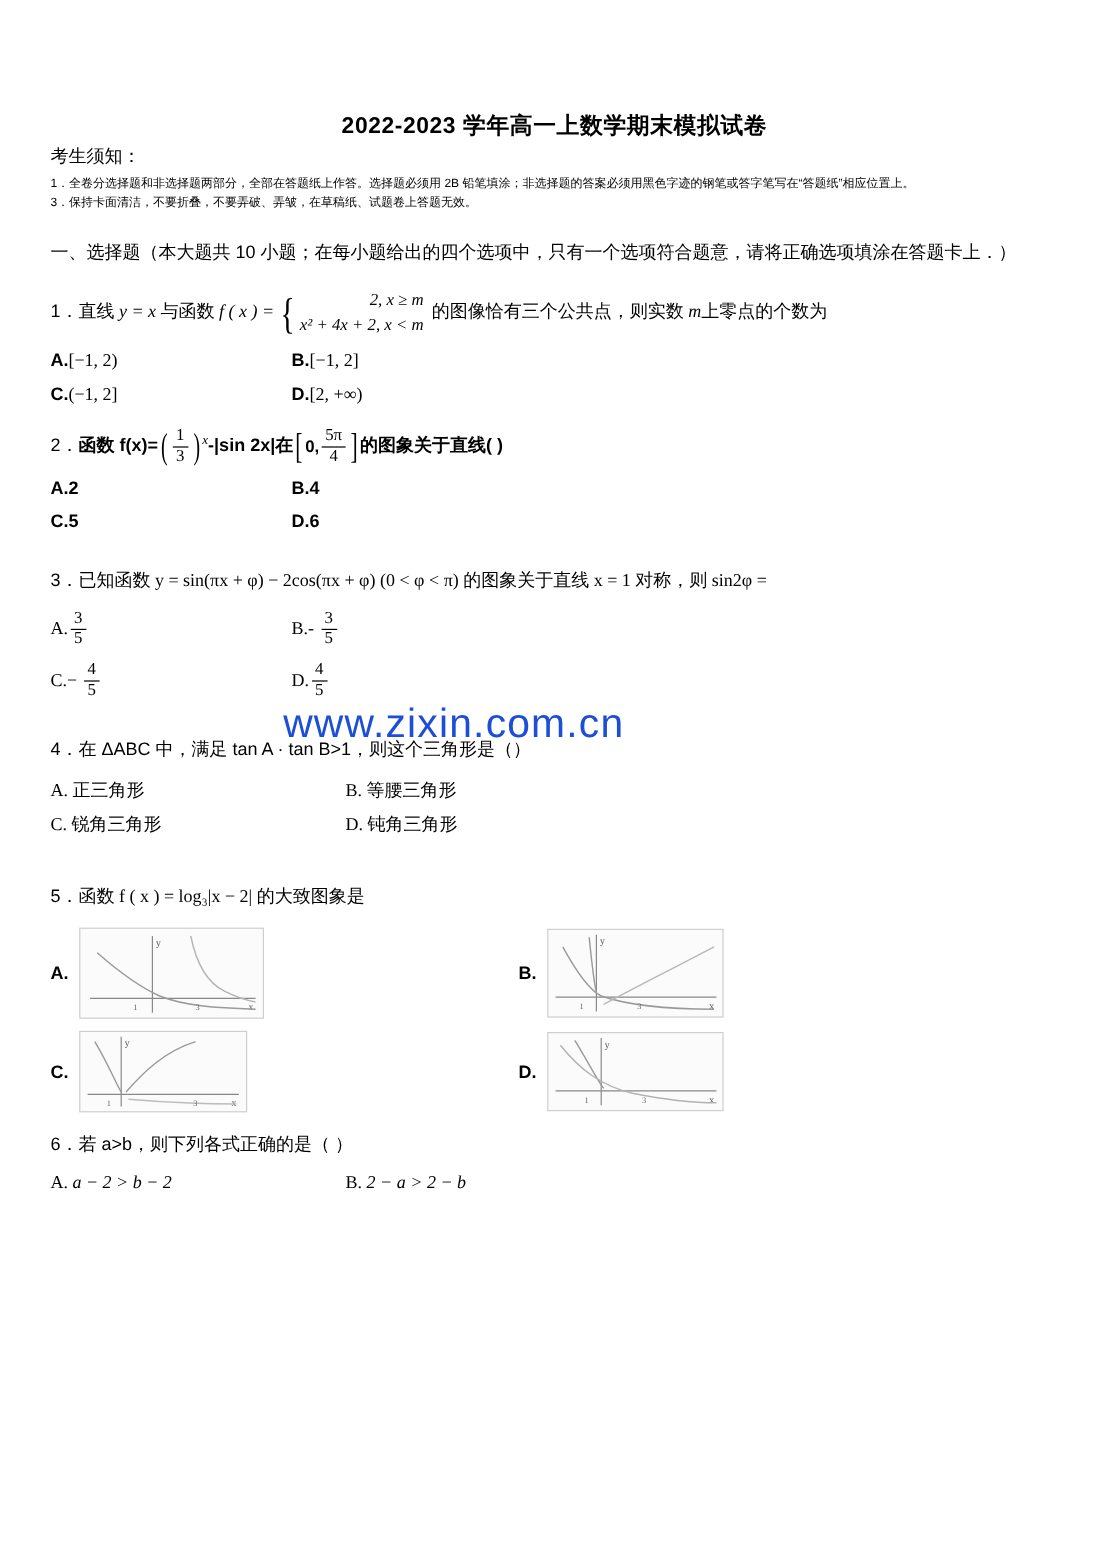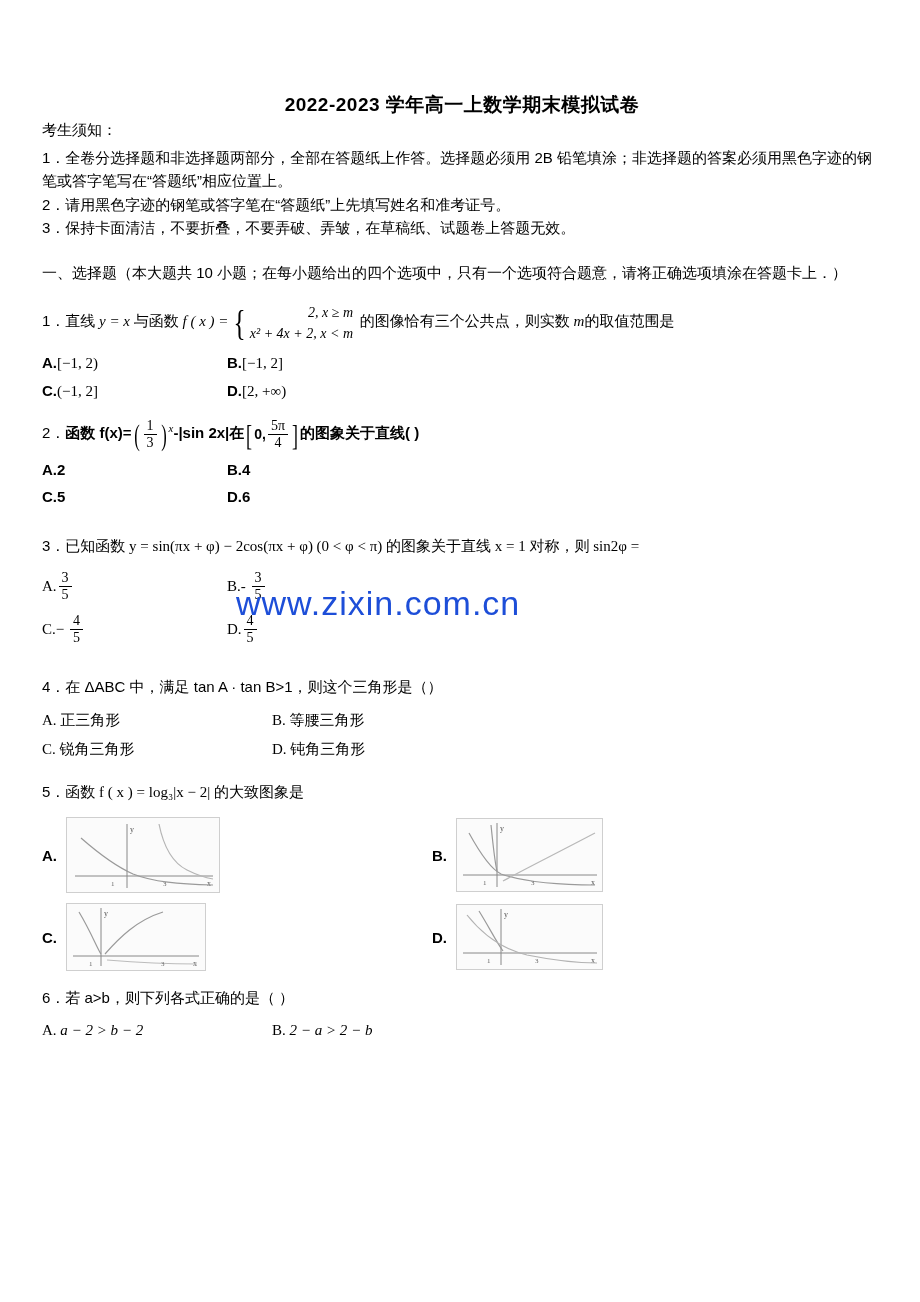--- a/index.html
+++ b/index.html
@@ -35,21 +35,21 @@
     font-family: "Liberation Sans", sans-serif;
     margin: 0 0 3px 0;
     letter-spacing: 0.5px;
   }
   .notice-head {
     font-size: 15px;
     margin: 0 0 6px 0;
     font-family: Liberation Mono, monospace;
   }
   .notice-line {
-    font-size: 15px;
+    font-size: 10px;
     line-height: 1.55;
     font-family: "Liberation Sans", sans-serif;
     margin: 0;
   }
   .section-title {
     font-size: 15px;
     line-height: 1.55;
     margin: 22px 0 0 0;
     font-family: "Liberation Sans", sans-serif;
   }
@@ -61,20 +61,21 @@
   }
   .q-text {
     font-family: "Liberation Sans", sans-serif;
   }
   .mi { font-family: "Liberation Serif", serif; font-style: italic; }
   .mn { font-family: "Liberation Serif", serif; font-style: normal; }
   .opt-row {
     display: flex;
     margin-top: 10px;
     font-size: 15px;
+    gap: 16px;
   }
   .opt {
     width: 185px;
     font-family: "Liberation Serif", serif;
   }
   .opt.wide { width: 230px; }
   .opt-bold { font-family: "Liberation Sans", sans-serif; font-weight: bold; }
 
   
   .frac {
@@ -179,35 +180,34 @@
 
 <div class="page">
   <div class="watermark">www.zixin.com.cn</div>
 
   <div class="content">
 
     <div class="doc-title">2022-2023 学年高一上数学期末模拟试卷</div>
 
     <div class="notice-head">考生须知：</div>
     <p class="notice-line">1．全卷分选择题和非选择题两部分，全部在答题纸上作答。选择题必须用 2B 铅笔填涂；非选择题的答案必须用黑色字迹的钢笔或答字笔写在“答题纸”相应位置上。</p>
-    <p class="notice-line">2．请用黑色字迹的钢笔或答字笔在“答题纸”上先填写姓名和准考证号。</p>
     <p class="notice-line">3．保持卡面清洁，不要折叠，不要弄破、弄皱，在草稿纸、试题卷上答题无效。</p>
 
     <div class="section-title">一、选择题（本大题共 10 小题；在每小题给出的四个选项中，只有一个选项符合题意，请将正确选项填涂在答题卡上．）</div>
 
     <div class="q">
       <span class="q-text">1．</span><span class="q-text">直线</span>
       <span class="mi">y = x</span>
       <span class="q-text">与函数</span>
       <span class="mi">f ( x ) =</span><span class="cases">
           <span class="brace">{</span>
           <span class="rows"><span class="mi">2, x ≥ m</span><br><span class="mi">x² + 4x + 2, x &lt; m</span></span>
         </span>
       <span class="q-text">的图像恰有三个公共点，则实数</span>
-      <span class="mi">m</span><span class="q-text">的取值范围是</span>
+      <span class="mi">m</span><span class="q-text">上零点的个数为</span>
     </div>
     <div class="opt-row">
       <div class="opt"><span class="opt-bold">A.</span><span>[−1, 2)</span></div>
       <div class="opt"><span class="opt-bold">B.</span><span>[−1, 2]</span></div>
     </div>
     <div class="opt-row">
       <div class="opt"><span class="opt-bold">C.</span><span>(−1, 2]</span></div>
       <div class="opt"><span class="opt-bold">D.</span><span>[2, +∞)</span></div>
     </div>
 
@@ -255,21 +255,21 @@
     </div>
     <div class="opt-row">
       <div class="opt wide q-text"><span>A.</span> <span>正三角形</span></div>
       <div class="opt wide q-text"><span>B.</span> <span>等腰三角形</span></div>
     </div>
     <div class="opt-row">
       <div class="opt wide q-text"><span>C.</span> <span>锐角三角形</span></div>
       <div class="opt wide q-text"><span>D.</span> <span>钝角三角形</span></div>
     </div>
 
-    <div class="q" style="margin-top:20px">
+    <div class="q" style="margin-top:38px">
       <span class="q-text">5．</span><span class="mn">函数 f ( x ) = log₃|x − 2| 的大致图象是</span>
     </div>
 
     <div class="graph-grid">
       <div class="graph-row">
         <div class="graph-cell left">
           <span class="graph-label">A.</span>
           <div class="graph-box">
             <svg width="152" height="74" viewBox="0 0 152 74">
               <line x1="8" y1="58" x2="146" y2="58" stroke="#888" stroke-width="1"></line>

